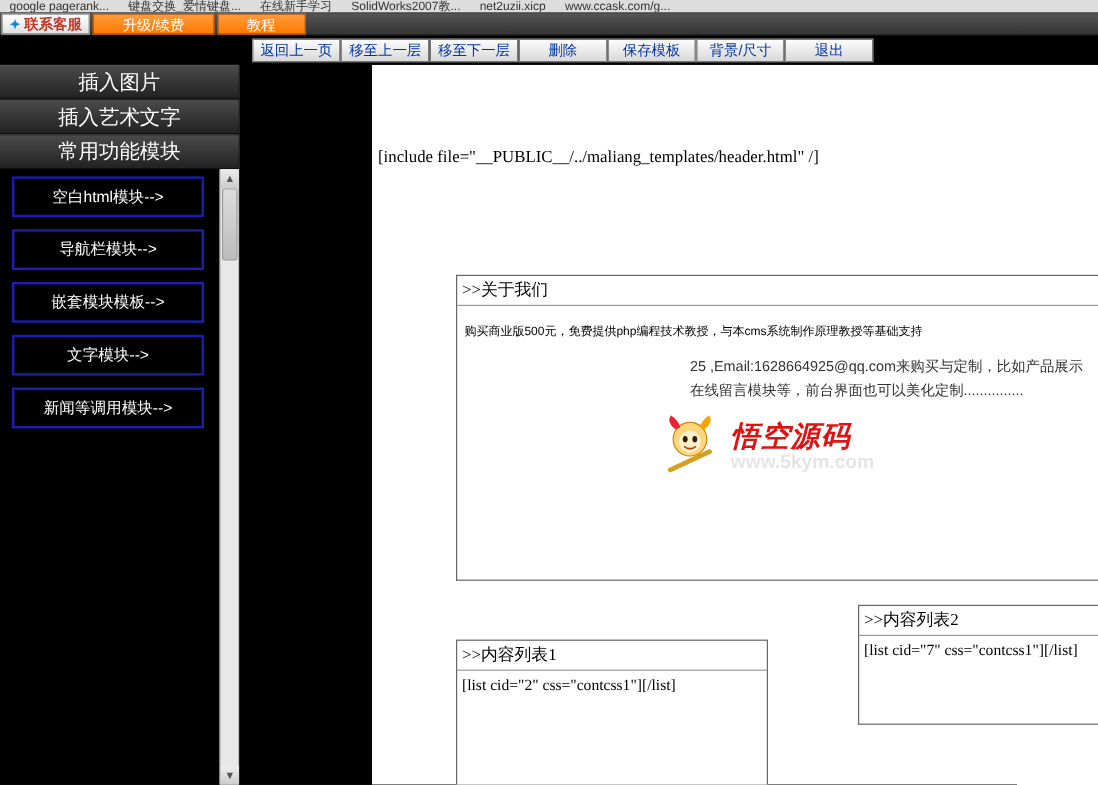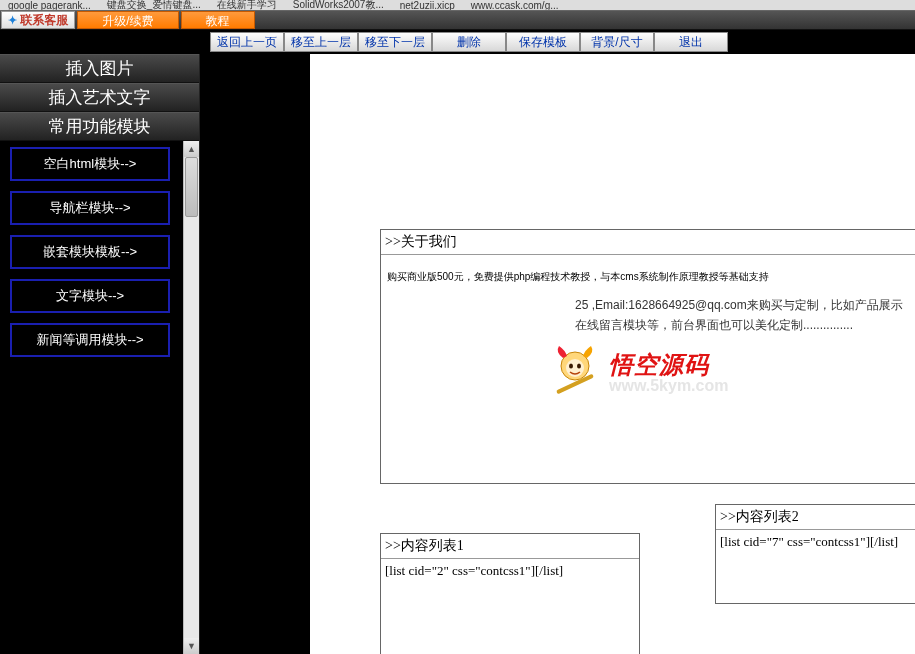--- a/index.html
+++ b/index.html
@@ -97,20 +97,21 @@
         <div class="arrow up">▲</div>
         <div class="thumb"></div>
         <div class="arrow down">▼</div>
       </div>
     </div>
   </div>
 
   <div class="canvas">
     <div class="dark-gap"></div>
     <div class="page">
+      <div class="include-tag">[include file="__PUBLIC__/../maliang_templates/header.html" /]</div>
 
       <div class="block about">
         <div class="block-head">&gt;&gt;关于我们</div>
         <div class="block-body">
           <div class="para1">购买商业版500元，免费提供php编程技术教授，与本cms系统制作原理教授等基础支持</div>
           <div class="para2">25 ,Email:1628664925@qq.com来购买与定制，比如产品展示在线留言模块等，前台界面也可以美化定制...............</div>
         </div>
       </div>
 
       <div class="block list1">

